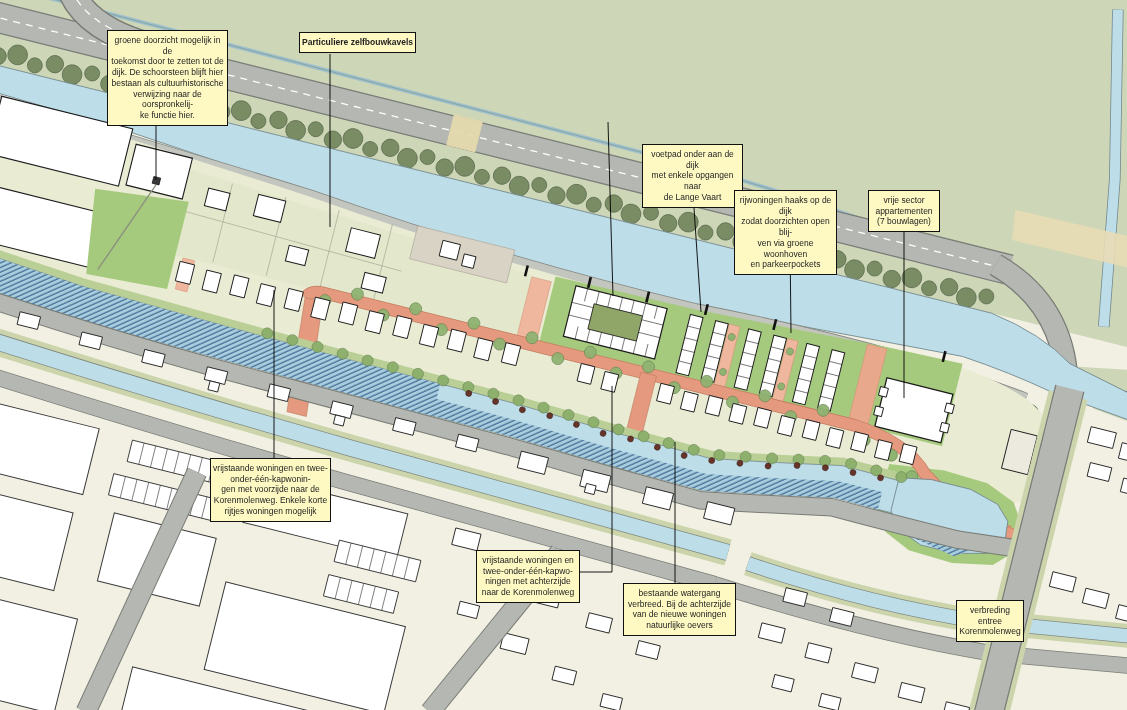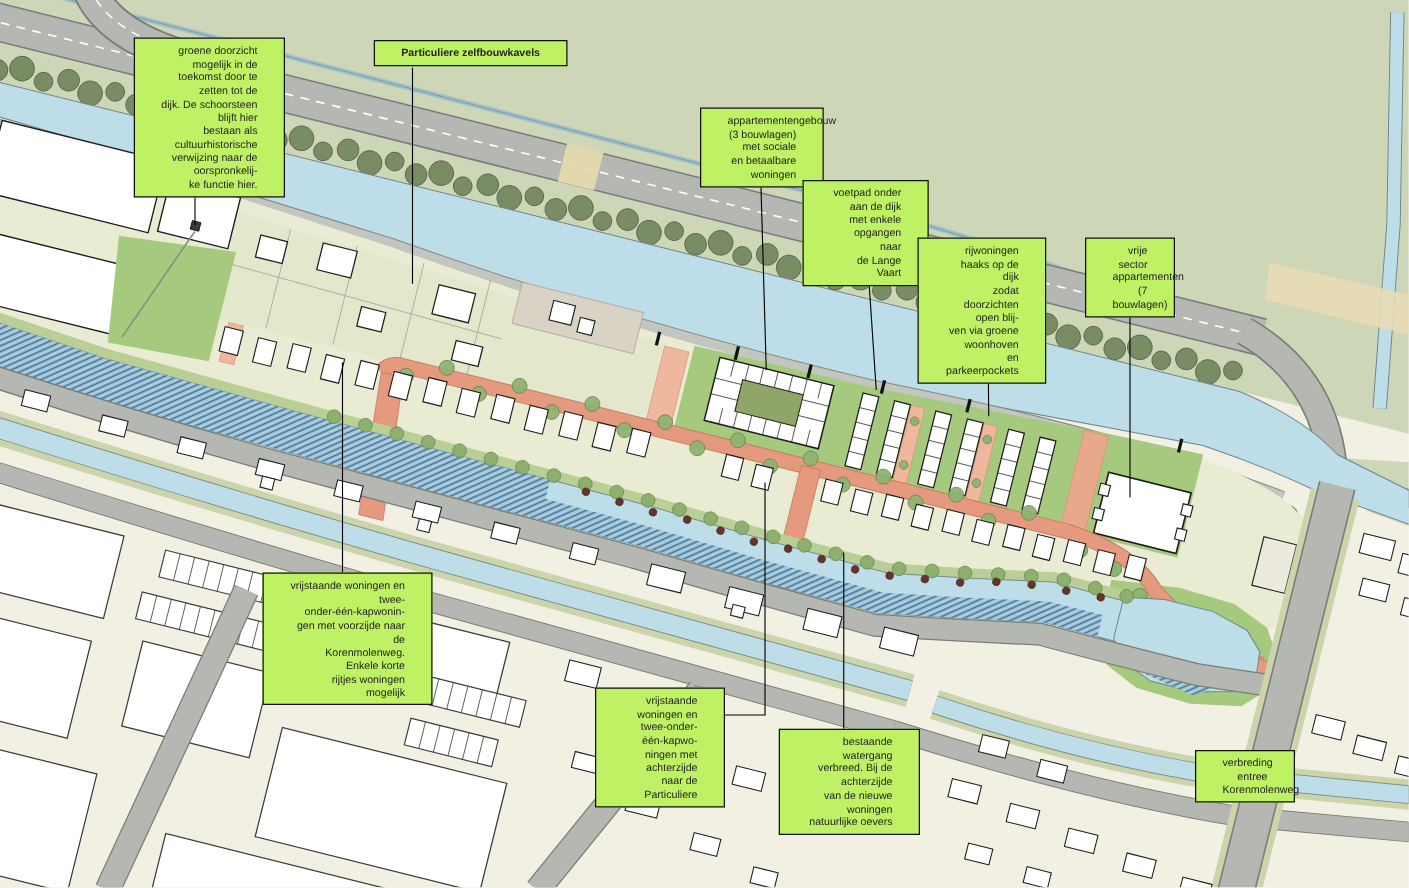--- a/index.html
+++ b/index.html
@@ -1,19 +1,19 @@
 <!DOCTYPE html>
 <html><head>
 <meta charset="utf-8">
 <style>
   html,body{margin:0;padding:0;background:#ffffff;font-family:"Liberation Sans",sans-serif;}
   #stage{position:relative;width:1127px;height:710px;overflow:hidden;background:#f2f0e3;}
   #map-svg{position:absolute;left:0;top:0;}
-  .anno{position:absolute;background:#bef264;border:1px solid #111111;color:#222222;
-        font-size:8.5px;line-height:1.26;text-align:right;padding:4px 21px;
+  .anno{position:absolute;background:#fef9c3;border:1px solid #111111;color:#222222;
+        font-size:8.5px;line-height:1.26;text-align:center;padding:4px 2px;
         white-space:pre-line;box-sizing:border-box;}
   .anno.nowrap{white-space:nowrap;font-weight:bold;}
 </style>
 </head>
 <body>
 
 <div id="stage">
 <svg id="map-svg" width="1127" height="710" viewBox="0 0 1127 710">
   <defs>
     <pattern id="hatch" width="4.2" height="4.2" patternUnits="userSpaceOnUse" patternTransform="rotate(52)">
@@ -520,41 +520,38 @@
   </g>
 </svg>
 
 <div class="anno" style="left:107px;top:30px;width:121px">groene doorzicht mogelijk in de
 toekomst door te zetten tot de
 dijk. De schoorsteen blijft hier
 bestaan als cultuurhistorische
 verwijzing naar de oorspronkelij-
 ke functie hier.</div>
 <div class="anno nowrap" style="left:299px;top:32px">Particuliere zelfbouwkavels</div>
-<div class="anno" style="left:560px;top:86px;width:99px">appartementengebouw
-(3 bouwlagen) met sociale
-en betaalbare woningen</div>
 <div class="anno" style="left:642px;top:144px;width:101px">voetpad onder aan de dijk
 met enkele opgangen naar
 de Lange Vaart</div>
 <div class="anno" style="left:734px;top:190px;width:103px">rijwoningen haaks op de dijk
 zodat doorzichten open blij-
 ven via groene woonhoven
 en parkeerpockets</div>
 <div class="anno" style="left:868px;top:190px;width:72px">vrije sector
 appartementen
 (7 bouwlagen)</div>
-<div class="anno" style="left:210px;top:458px;width:136px">vrijstaande woningen en twee-
+<div class="anno" style="left:210px;top:458px;width:121px">vrijstaande woningen en twee-
 onder-één-kapwonin-
 gen met voorzijde naar de
 Korenmolenweg. Enkele korte
 rijtjes woningen mogelijk</div>
 <div class="anno" style="left:476px;top:550px;width:104px">vrijstaande woningen en
 twee-onder-één-kapwo-
 ningen met achterzijde
-naar de Particuliere</div>
+naar de Korenmolenweg</div>
 <div class="anno" style="left:623px;top:583px;width:113px">bestaande watergang
 verbreed. Bij de achterzijde
 van de nieuwe woningen
 natuurlijke oevers</div>
-<div class="anno" style="left:956px;top:600px;width:80px">verbreding entree
+<div class="anno" style="left:956px;top:600px;width:68px">verbreding entree
 Korenmolenweg</div>
 </div>
 
 </body></html>

